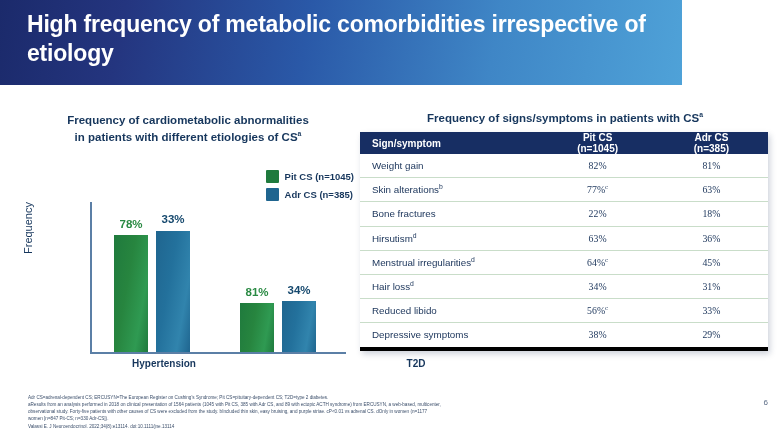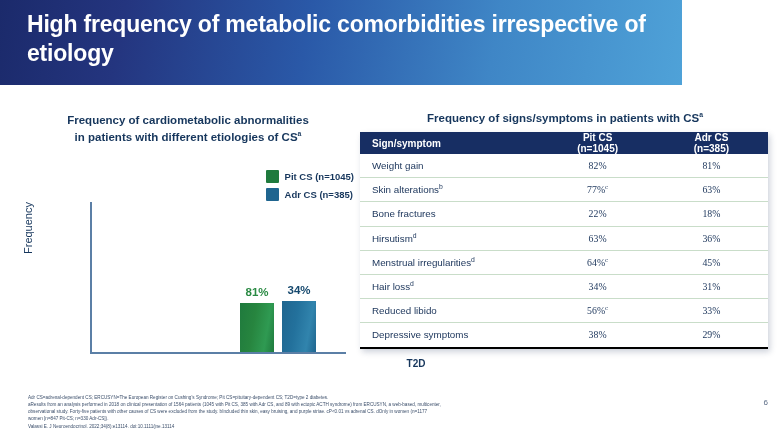--- a/index.html
+++ b/index.html
@@ -79,21 +79,21 @@
   }
   .tbl thead th.c0{text-align:left;width:186px;padding-left:12px;}
   .tbl thead th.c1,.tbl thead th.c2{text-align:center;width:111px;}
   .th-l2{display:block;}
   .tbl tbody td{
     font-size:9.8px;color:#20395e;padding:6.1px 10px;
     border-bottom:1px solid #c9ddc9;
   }
   .tbl tbody td.c0{text-align:left;padding-left:12px;}
   .tbl tbody td.c1,.tbl tbody td.c2{text-align:center;font-family:Liberation Serif, serif;}
-  .tbl tbody tr:last-child td{border-bottom:2px solid #000000;}
+  .tbl tbody tr:last-child td{border-bottom:4px solid #000000;}
   sup{font-size:6.8px;vertical-align:super;line-height:0;}
 
   
   .footnotes{
     position:absolute;left:28px;top:395px;width:730px;
     font-size:4.6px;line-height:1.52;color:#3c4f6b;
   }
   .footnotes .cite{margin-top:1.5px;}
   .page-num{
     position:absolute;right:14px;top:398px;font-size:8px;color:#5a6b85;
@@ -125,20 +125,27 @@
   </div>
 
   <div class="plot">
     <div class="y-axis-title">Frequency</div>
 
 
     <div class="axis-v"></div>
     <div class="axis-h"></div>
 
     <div class="bars">
+      <div class="group g0">
+        <div class="bar-val v0" style="left:2px;bottom:122px">78%</div>
+        <div class="bar b0" style="height:117px"></div>
+        <div class="bar-val v1" style="left:44px;bottom:127px">33%</div>
+        <div class="bar b1" style="height:121.5px"></div>
+        <div class="x-label x0">Hypertension</div>
+      </div>
       <div class="group g1">
         <div class="bar-val v0" style="left:2px;bottom:54px">81%</div>
         <div class="bar b0" style="height:49.5px"></div>
         <div class="bar-val v1" style="left:44px;bottom:56px">34%</div>
         <div class="bar b1" style="height:51px"></div>
         <div class="x-label x1">T2D</div>
       </div>
     </div>
   </div>
 </div>

